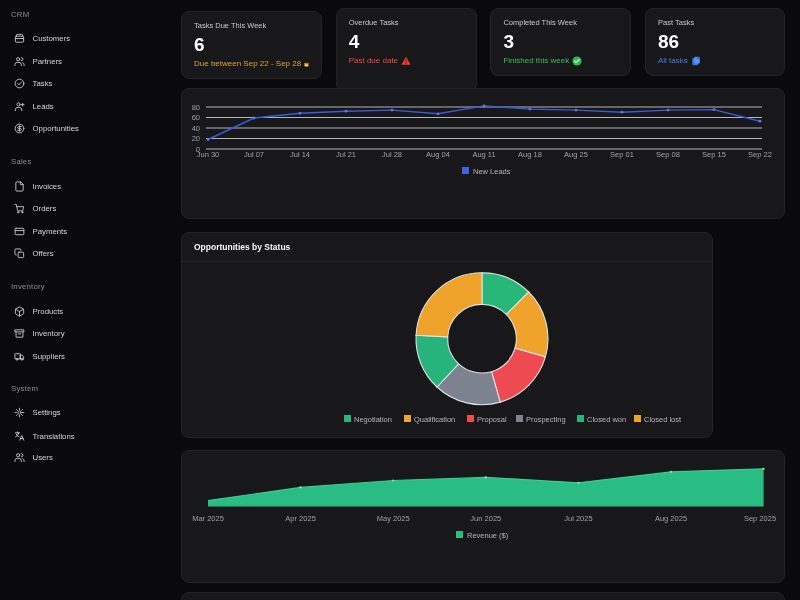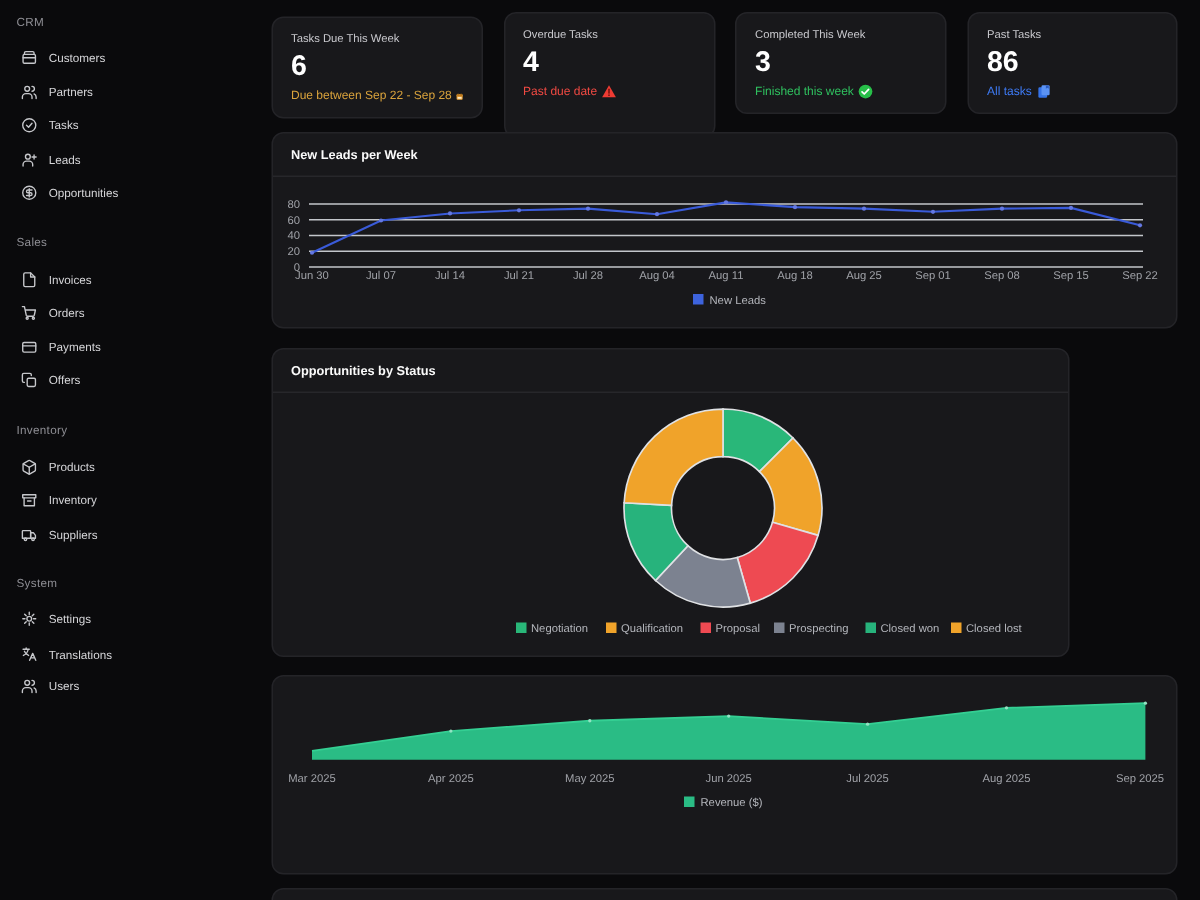--- a/index.html
+++ b/index.html
@@ -134,21 +134,20 @@
   <div class="s" style="color:#3e7bf6">All tasks
     <svg width="10" height="10" viewBox="0 0 24 24">
         <rect x="3" y="5" width="14" height="17" rx="2" fill="#3573e8"></rect>
         <rect x="8" y="2" width="13" height="16" rx="2" fill="#5b93f5"></rect>
         <path d="M15 2.5v5l2.3-1.7L19.6 7.5v-5z" fill="#2a5bc0"></path>
       </svg>
   </div>
 </div>
 
 <div class="card" style="left:181px;top:88px;width:604px;height:131px">
-  <div class="chead">New Leads per Week</div>
   <svg width="602" height="100" viewBox="0 0 602 100" style="display:block">
       <g transform="translate(0,-1)">
     <g stroke="#c3c6cb" stroke-width="0.9">
       <line x1="24" y1="19" x2="580" y2="19"></line>
       <line x1="24" y1="29.5" x2="580" y2="29.5"></line>
       <line x1="24" y1="40" x2="580" y2="40"></line>
       <line x1="24" y1="50.5" x2="580" y2="50.5"></line>
       <line x1="24" y1="61" x2="580" y2="61"></line>
     </g>
     <g class="axis" text-anchor="end">

